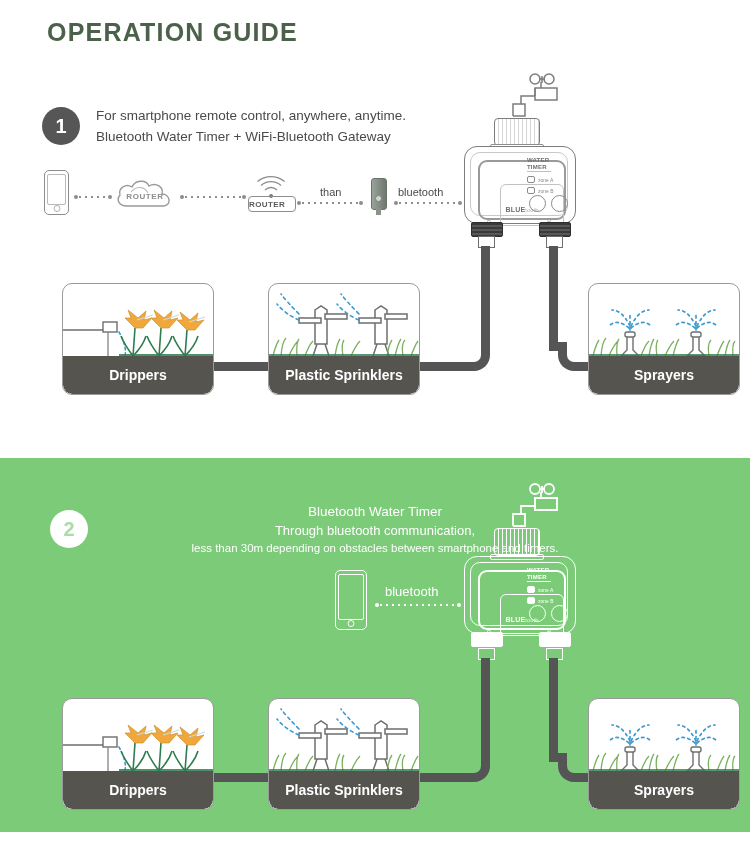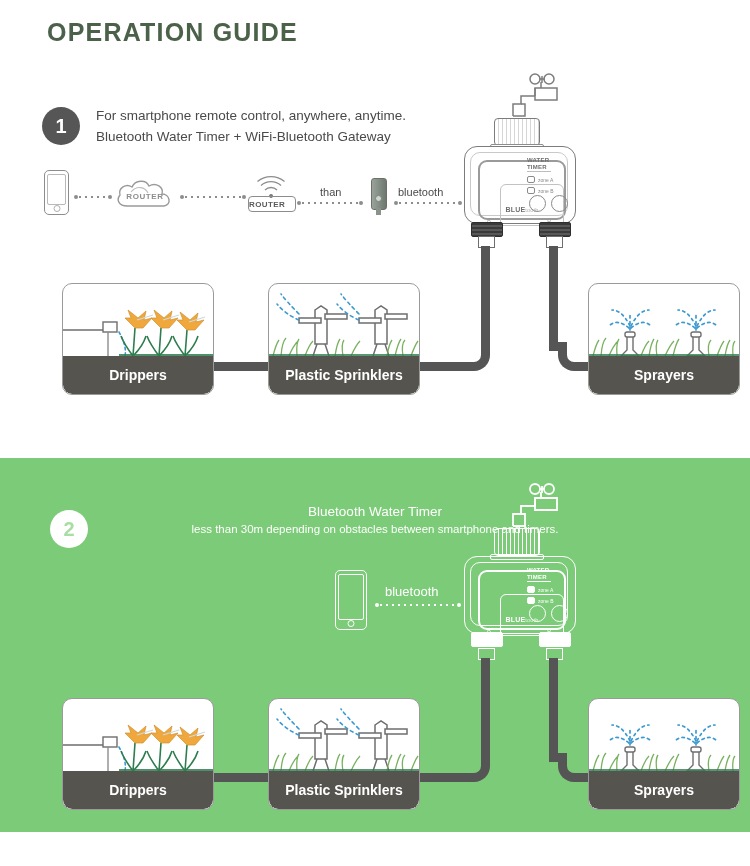--- a/index.html
+++ b/index.html
@@ -327,20 +327,21 @@
     <div class="gcap">
       <span>Sprayers</span>
     </div>
   </div>
 
   <div class="section" id="section-2"></div>
 
   <div class="badge badge-2">2</div>
   <div class="head2">
     <div class="l1">Bluetooth Water Timer</div>
+    <div class="l2">Through bluetooth communication,</div>
     <div class="l3">less than 30m depending on obstacles between smartphone and timers.</div>
   </div>
 
   <div class="phone w" style="left:335px;top:570px;width:30px;height:58px;">
     <div class="scr"></div>
     <div class="hm"></div>
   </div>
 
   <div class="lbl w" style="left:385px;top:584px;">bluetooth</div>
   <div class="dots w" style="left:378px;top:604px;width:80px;"></div>

